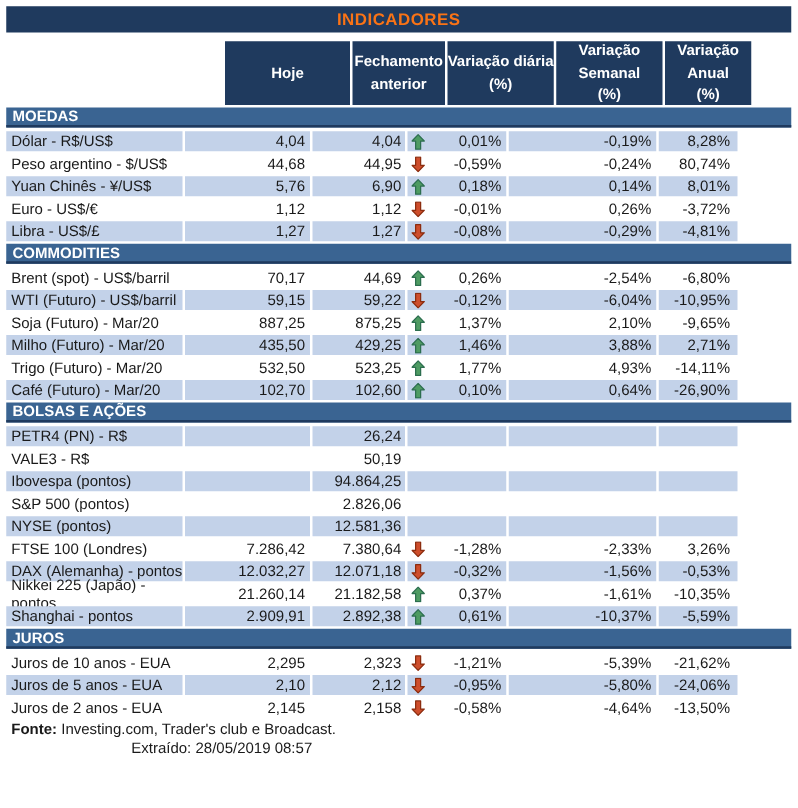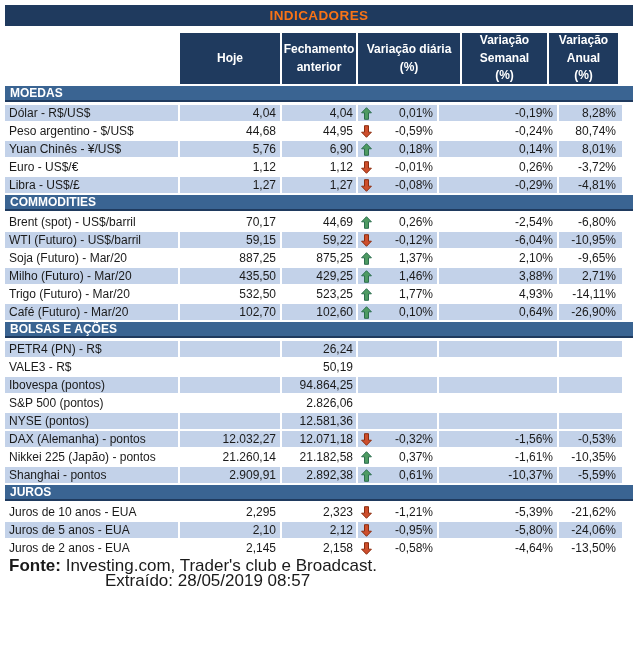--- a/index.html
+++ b/index.html
@@ -21,44 +21,44 @@
   .header-row {
     display: flex; gap: 2px; height: 51px; margin-bottom: 2px;
     color: #fff; font-weight: bold; font-size: 12px;
   }
   .header-spacer { width: 173px; }
   .hbox {
     background: var(--navy, #1F3A5E);
     display: flex; flex-direction: column; align-items: center; justify-content: center;
     text-align: center; line-height: 1.45;
   }
-  .w-hoje { width: 100px; } .w-fech { width: 74px; } .w-diaria { width: 102px; }
+  .w-hoje { width: 100px; } .w-fech { width: 74px; } .w-diaria { width: 85px; }
   .w-semanal { width: 85px; } .w-anual { width: 69px; }
 
   .band {
     height: 16px; background: var(--band-blue, #3A6492);
     border-bottom: 2px solid var(--navy, #1F3A5E);
     color: #fff; font-weight: bold; font-size: 12px;
     display: flex; align-items: center; padding-left: 5px;
     margin-bottom: 3px;
   }
 
   .row { display: flex; gap: 2px; height: 16px; margin-bottom: 2px; font-size: 12px; }
   .cell { display: flex; align-items: center; }
   .row.shaded .cell { background: var(--row-shade, #C3D2E9); }
-  .c-label   { width: 173px; padding-left: 4px; }
+  .c-label   { width: 141px; padding-left: 4px; }
   .c-hoje    { width: 100px; justify-content: flex-end; padding-right: 4px; }
   .c-fech    { width: 74px;  justify-content: flex-end; padding-right: 3px; }
   .c-diaria  { width: 79px;  justify-content: space-between; padding-left: 3px; padding-right: 4px; }
   .c-semanal { width: 118px; justify-content: flex-end; padding-right: 4px; }
   .c-anual   { width: 63px;  justify-content: flex-end; padding-right: 6px; }
   .arrow { width: 11px; height: 13px; display: flex; align-items: center; }
   .arrow svg { display: block; }
 
-  .footer { font-size: 17px; margin-top: 1px; line-height: 15px; }
+  .footer { font-size: 12px; margin-top: 1px; line-height: 15px; }
   .footer .l1 { padding-left: 4px; }
   .footer .l2 { padding-left: 100px; }
 </style>
 </head>
 <body>
 
 <div class="page">
 
   <div class="title-bar">INDICADORES</div>
 
@@ -303,20 +303,35 @@
         <div class="cell c-label">NYSE (pontos)</div>
         <div class="cell c-hoje"></div>
         <div class="cell c-fech">12.581,36</div>
         <div class="cell c-diaria">
           <span class="arrow"></span>
           <span class="dval"></span>
         </div>
         <div class="cell c-semanal"></div>
         <div class="cell c-anual"></div>
       </div>
+      <div class="row">
+        <div class="cell c-label">FTSE 100 (Londres)</div>
+        <div class="cell c-hoje">7.286,42</div>
+        <div class="cell c-fech">7.380,64</div>
+        <div class="cell c-diaria">
+          <span class="arrow">
+            <svg width="11" height="13" viewBox="0 0 11 13">
+              <polygon points="5.5,12.3 10.4,7.2 7.5,7.2 7.5,0.7 3.5,0.7 3.5,7.2 0.6,7.2" fill="#CE4E2C" stroke="#8C2D0F" stroke-width="1" stroke-linejoin="round"></polygon>
+            </svg>
+          </span>
+          <span class="dval">-1,28%</span>
+        </div>
+        <div class="cell c-semanal">-2,33%</div>
+        <div class="cell c-anual">3,26%</div>
+      </div>
       <div class="row shaded">
         <div class="cell c-label">DAX (Alemanha) - pontos</div>
         <div class="cell c-hoje">12.032,27</div>
         <div class="cell c-fech">12.071,18</div>
         <div class="cell c-diaria">
           <span class="arrow">
             <svg width="11" height="13" viewBox="0 0 11 13">
               <polygon points="5.5,12.3 10.4,7.2 7.5,7.2 7.5,0.7 3.5,0.7 3.5,7.2 0.6,7.2" fill="#CE4E2C" stroke="#8C2D0F" stroke-width="1" stroke-linejoin="round"></polygon>
             </svg>
           </span>

